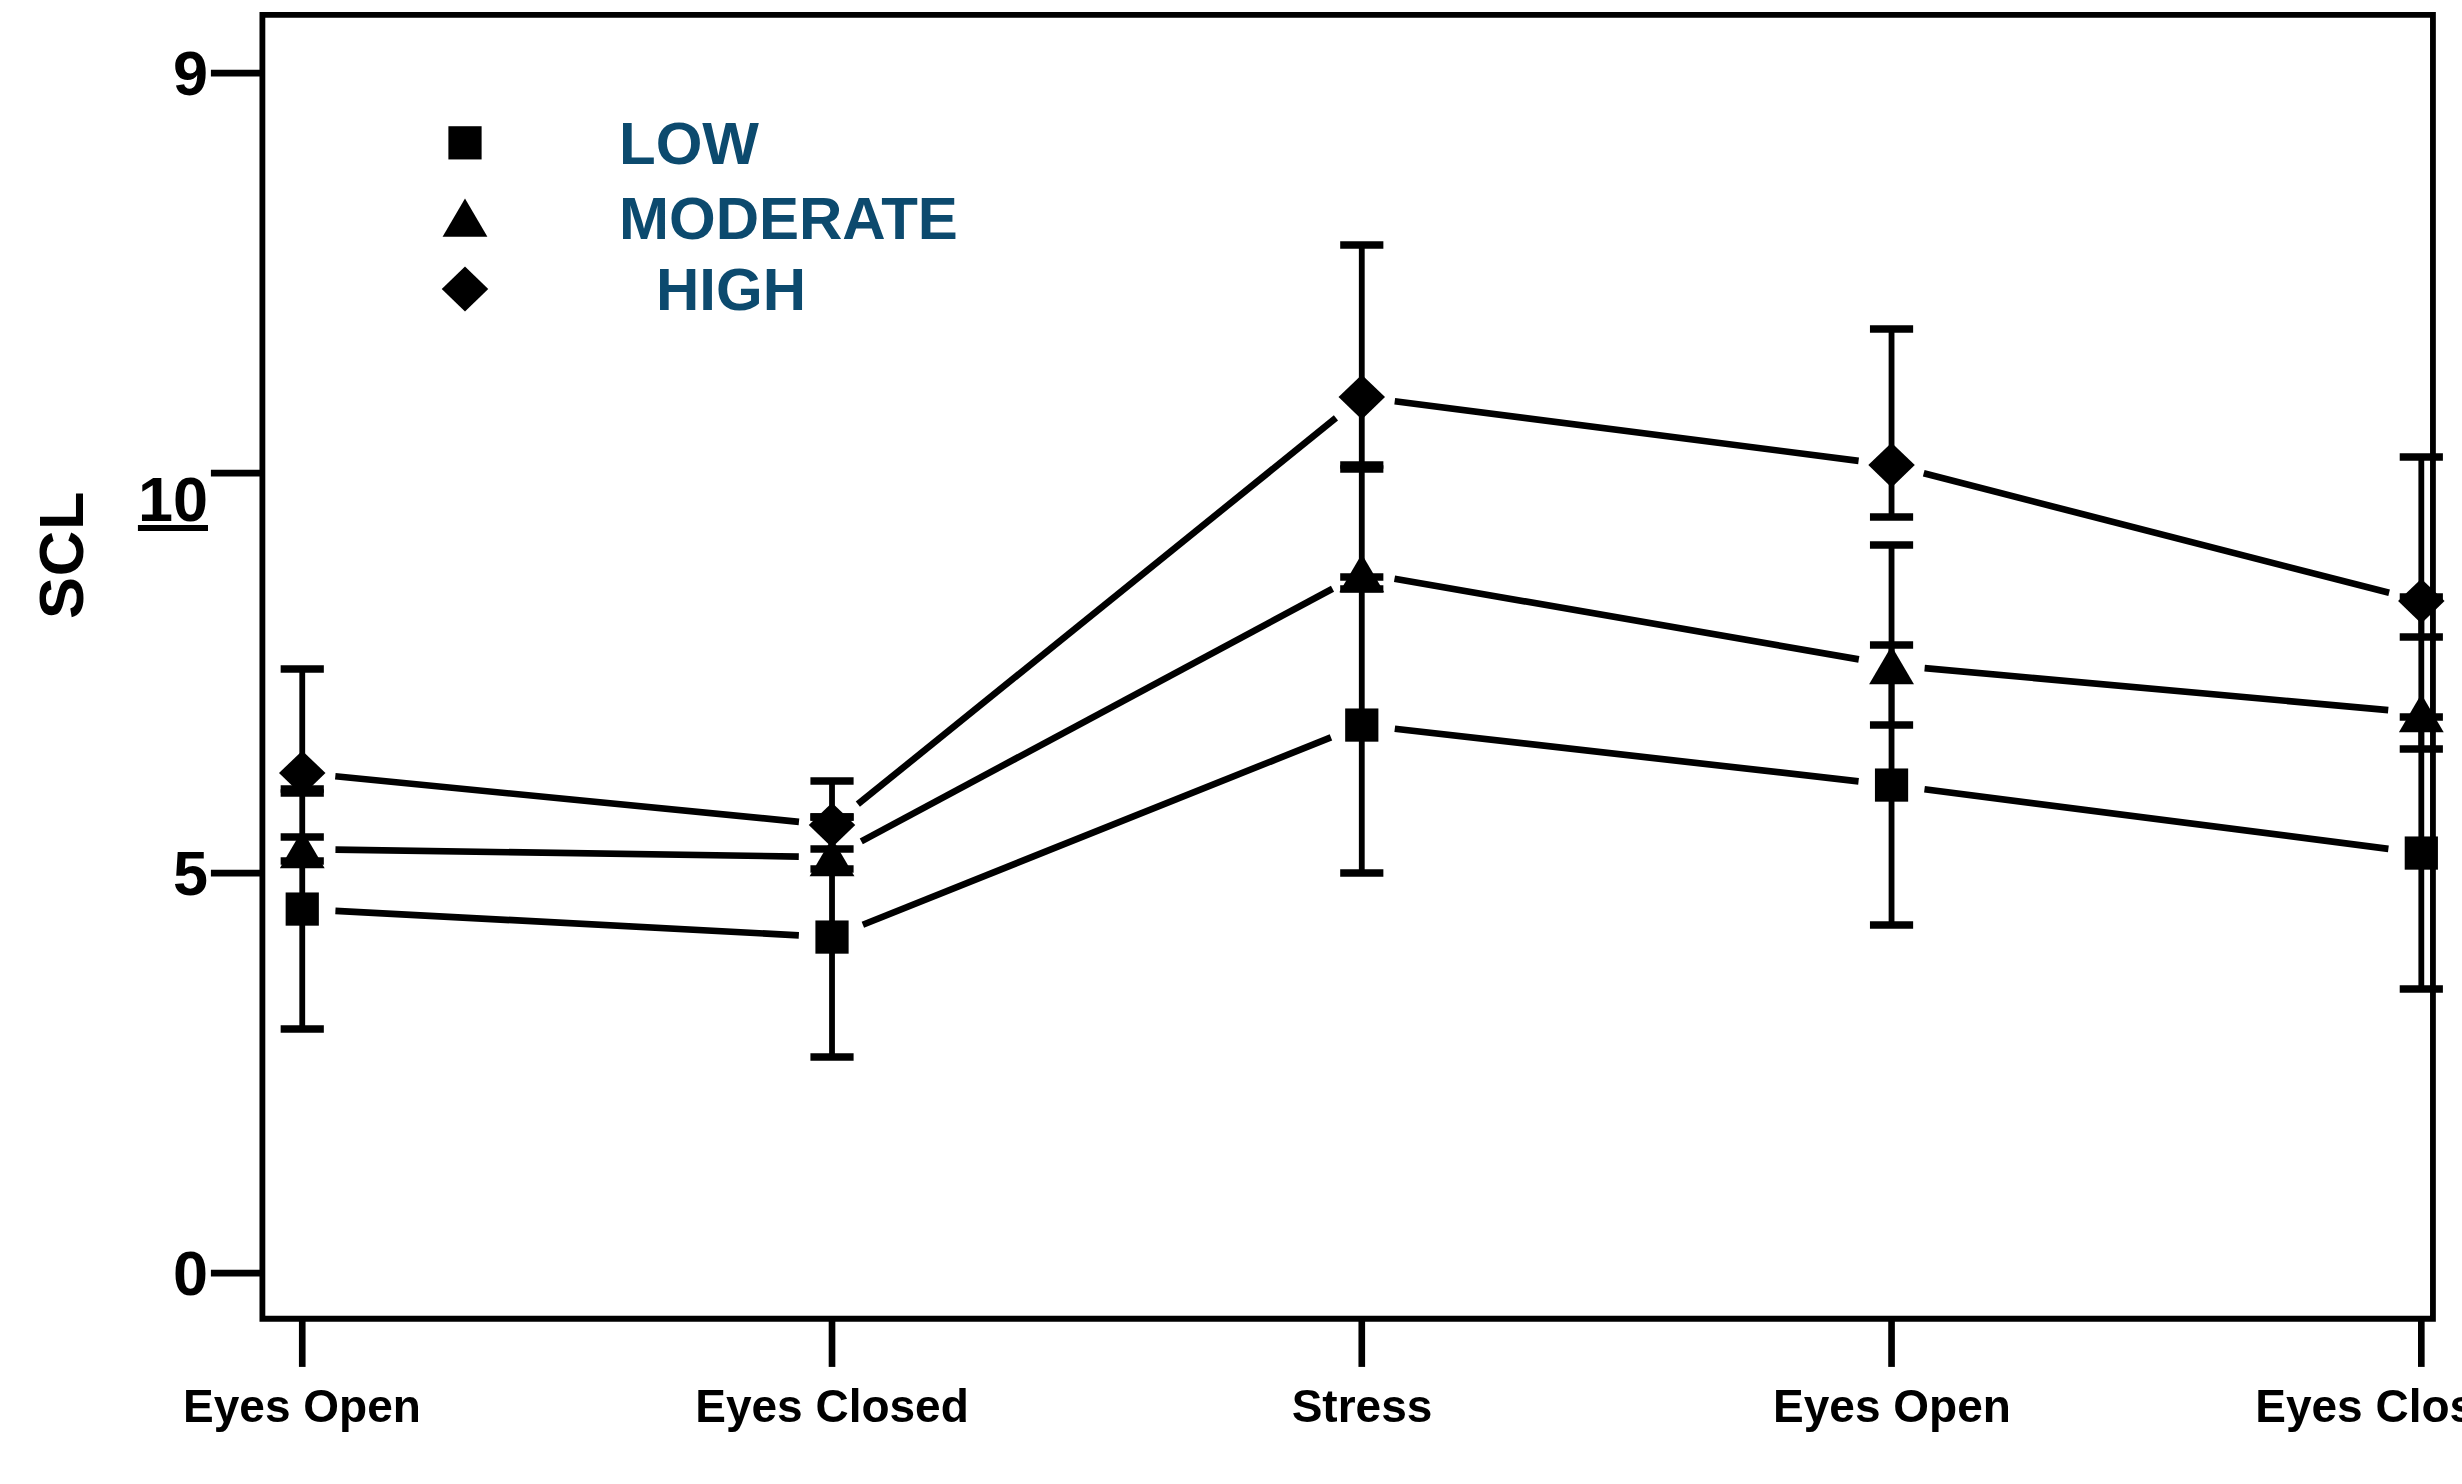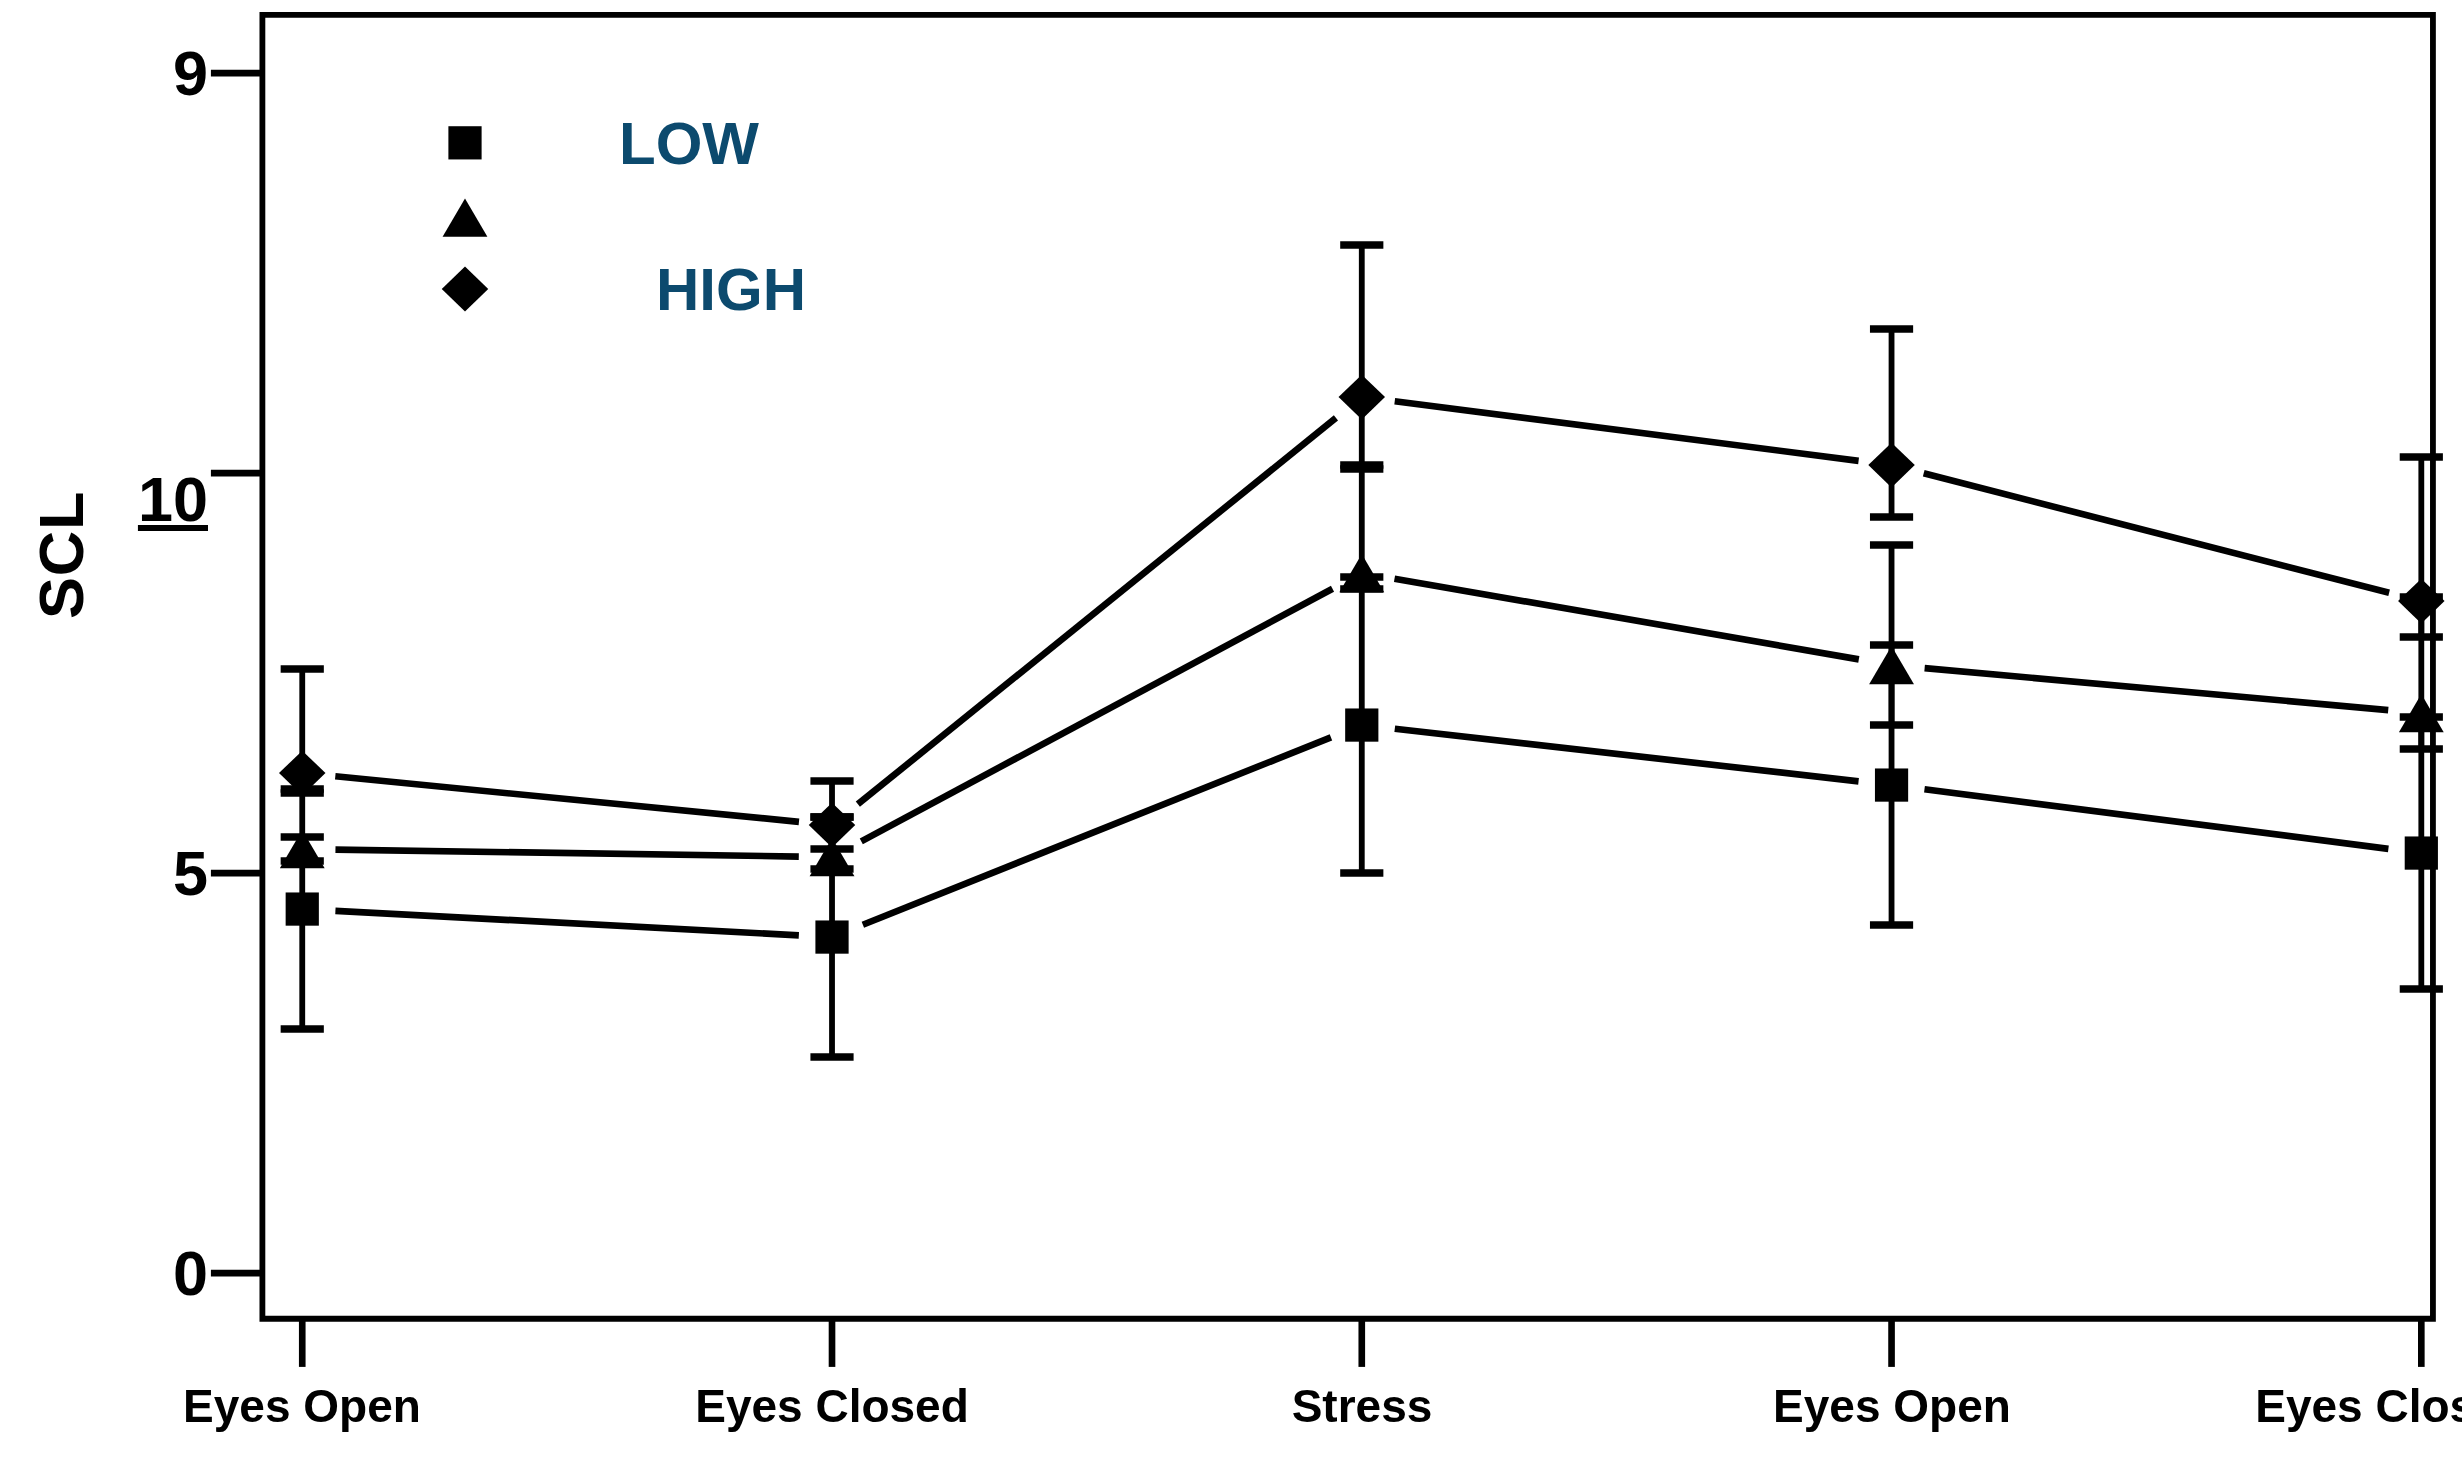--- a/index.html
+++ b/index.html
@@ -169,16 +169,17 @@
   <div class="ytick-label" style="left:108px;top:873px;width:100px;">5</div>
   <div class="ytick-label" style="left:108px;top:1273px;width:100px;">0</div>
 
   <div class="xtick-label" style="left:302px;top:1379px;">Eyes Open</div>
   <div class="xtick-label" style="left:832px;top:1379px;">Eyes Closed</div>
   <div class="xtick-label" style="left:1362px;top:1379px;">Stress</div>
   <div class="xtick-label" style="left:1892px;top:1379px;">Eyes Open</div>
   <div class="xtick-label" style="left:2392px;top:1379px;">Eyes Closed</div>
 
   <div class="legend-label" style="left:619px;top:143px;">LOW</div>
+  <div class="legend-label" style="left:619px;top:218px;">MODERATE</div>
   <div class="legend-label" style="left:656px;top:289px;">HIGH</div>
 
 </div>
 
 
 </body></html>

